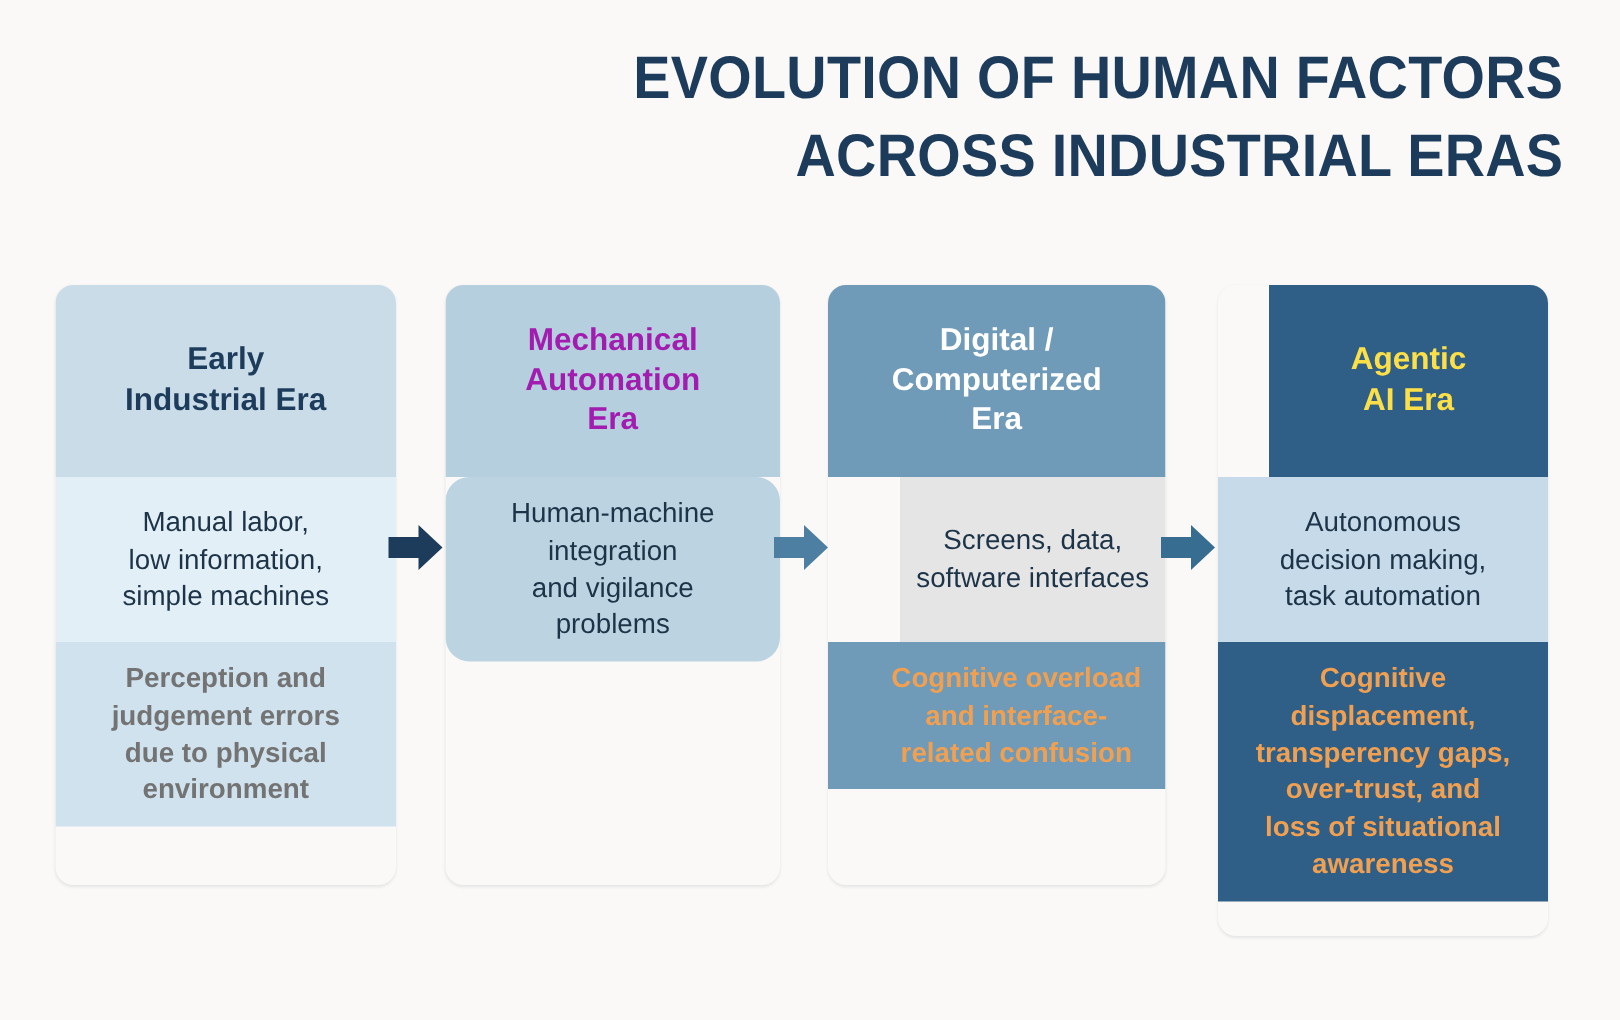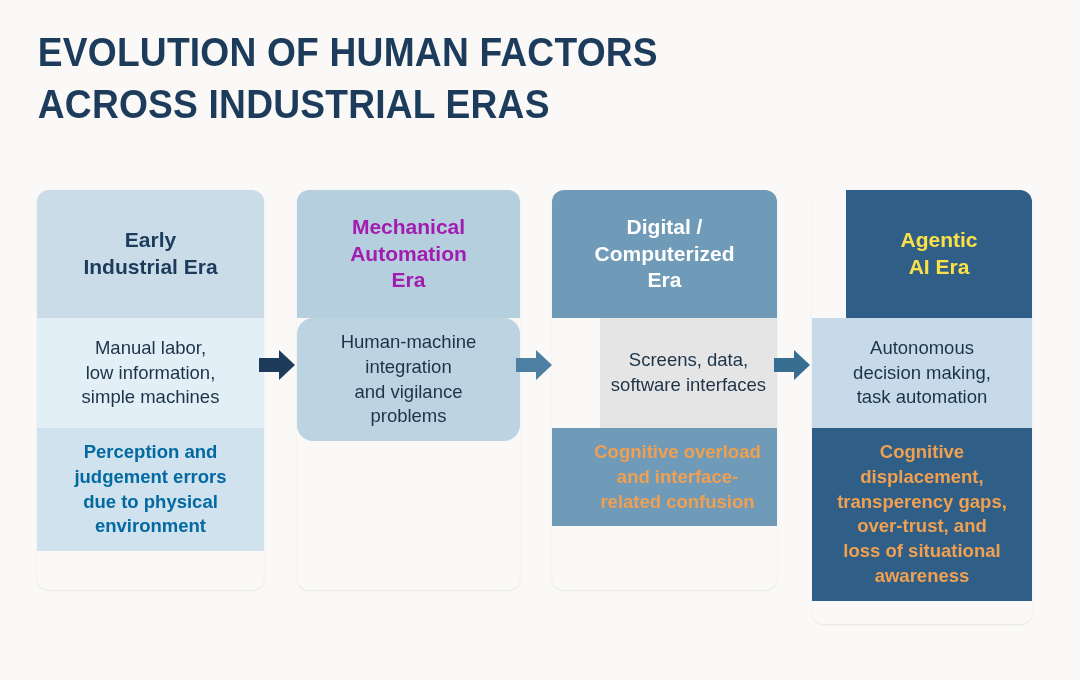--- a/index.html
+++ b/index.html
@@ -14,21 +14,21 @@
     overflow: hidden;
     position: relative;
   }
 
   
   #title-block {
     position: absolute;
     top: 26px;
     left: 0;
     width: 1080px;
-    text-align: left;
+    text-align: right;
   }
   #title-block .title-line {
     display: block;
     font-size: 40px;
     font-weight: bold;
     letter-spacing: 0.2px;
     line-height: 1.3;
     color: #1d3c5c;
     text-transform: uppercase;
     font-family: "Liberation Sans", sans-serif;
@@ -101,21 +101,21 @@
 
 <div id="title-block">
   <span class="title-line">EVOLUTION OF HUMAN FACTORS</span>
   <span class="title-line">ACROSS INDUSTRIAL ERAS</span>
 </div>
 
 <div id="diagram">
     <div class="era-column" style="left: 25px; width: 227px; height: 400px;">
       <div class="band band-header" style="background: rgb(201, 220, 232); color: rgb(29, 60, 92);">Early<br>Industrial Era</div>
       <div class="band band-desc" style="background: rgb(227, 239, 247);">Manual labor,<br>low information,<br>simple machines</div>
-      <div class="band band-risk" style="background: rgb(207, 226, 238); color: #0369a1;">
+      <div class="band band-risk" style="background: rgb(207, 226, 238); color: #737373;">
         <div>Perception and<br>judgement errors<br>due to physical<br>environment</div>
       </div>
     </div>
     <div class="era-column" style="left: 285px; width: 223px; height: 400px;">
       <div class="band band-header" style="background: rgb(182, 207, 223); color: #a21caf;">Mechanical<br>Automation<br>Era</div>
       <div class="band band-risk plain" style="background: rgb(188, 211, 226); color: rgb(29, 52, 72);">
         <div>Human-machine<br>integration<br>and vigilance<br>problems</div>
       </div>
     </div>
     <div class="era-column" style="left: 540px; width: 225px; height: 400px;">

